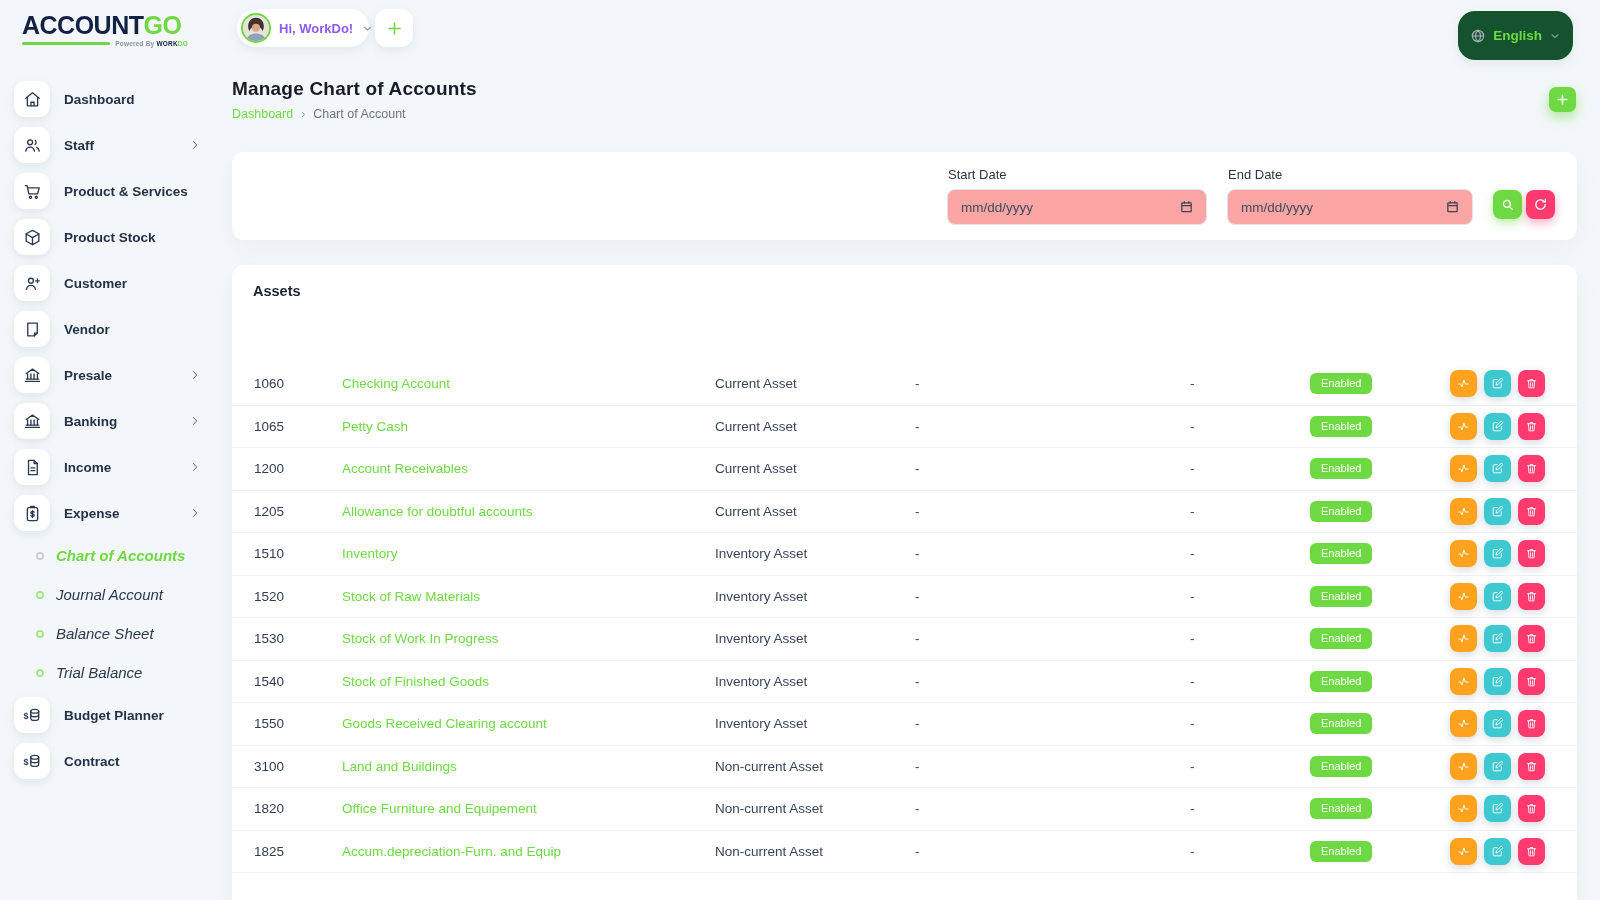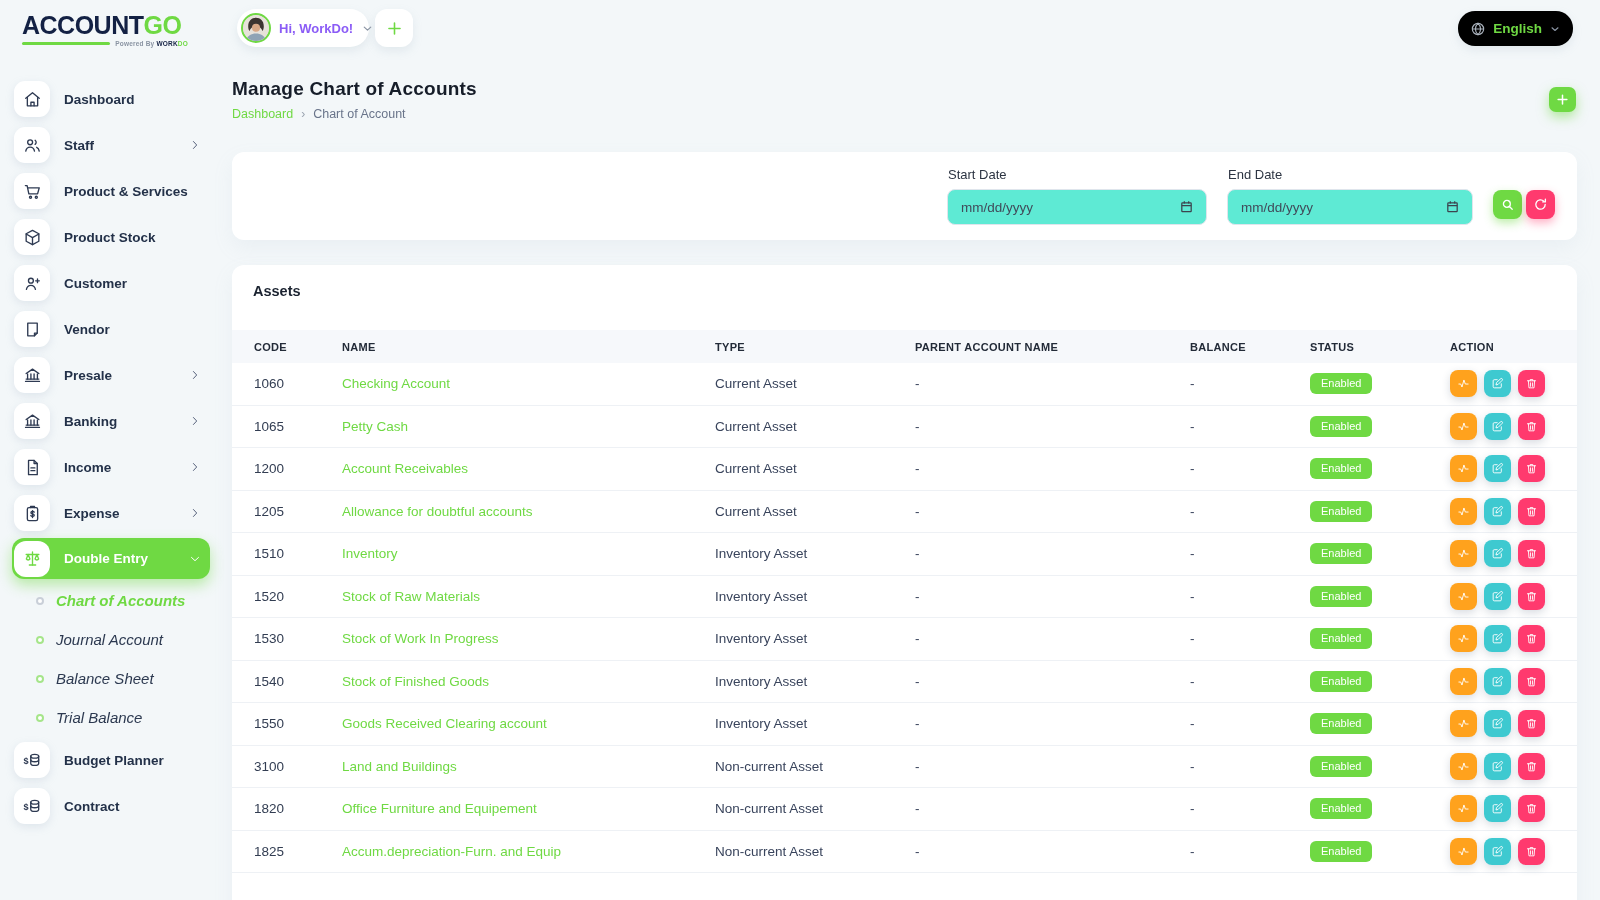--- a/index.html
+++ b/index.html
@@ -37,21 +37,21 @@
   .nav-sub.active .sub-label { color:#6fd943; font-weight:700; }
 
   
   .user-pill { position:absolute; left:237px; top:9px; height:38px; width:132px; background:#fff; border-radius:19px;
     box-shadow:0 4px 10px rgba(150,170,190,.18); display:flex; align-items:center; gap:8px; padding:0 10px 0 4px; cursor:pointer; }
   .avatar { width:30px; height:30px; border-radius:50%; border:2px solid #6fd943; overflow:hidden; background:#e7e2da; flex:0 0 30px; }
   .user-name { font-size:13px; font-weight:600; color:#8b5cf6; white-space:nowrap; }
   .user-chev { color:#8b95a4; display:flex; }
   .add-header-btn { position:absolute; left:375px; top:9px; width:38px; height:38px; background:#fff; border:none; border-radius:12px;
     box-shadow:0 4px 10px rgba(150,170,190,.18); color:#6fd943; display:flex; align-items:center; justify-content:center; cursor:pointer; }
-  .lang-pill { position:absolute; right:27px; top:11px; height:35px; background:#000000; border-radius:17px;
+  .lang-pill { position:absolute; right:27px; top:11px; height:49px; background:#14532d; border-radius:17px;
     box-shadow:0 4px 10px rgba(150,170,190,.18); display:flex; align-items:center; gap:7px; padding:0 12px; cursor:pointer; }
   .globe { color:#aab2bd; display:flex; }
   .lang-label { font-size:13.5px; font-weight:600; color:#6fd943; }
 
   
   .page-head { position:absolute; left:232px; top:78px; width:1345px; }
   .page-title { font-size:19px; font-weight:700; color:#161d29; letter-spacing:.2px; }
   .breadcrumb { margin-top:7px; font-size:12.5px; display:flex; gap:8px; align-items:center; }
   .bc-home { color:#6fd943; text-decoration:none; cursor:pointer; }
   .bc-sep { color:#9aa3b0; font-size:12px; }
@@ -59,21 +59,21 @@
   .page-add-btn { position:absolute; right:1px; top:9px; width:27px; height:25px; border:none; border-radius:7px;
     background:#6fd943; color:#fff; display:flex; align-items:center; justify-content:center;
     box-shadow:0 5px 12px rgba(111,217,67,.5); cursor:pointer; }
 
   
   .card { position:absolute; left:232px; width:1345px; background:#ffffff; border-radius:12px;
     box-shadow:0 8px 20px rgba(160,180,200,.10); }
   .filter-card { top:152px; height:88px; }
   .f-label { position:absolute; top:15px; font-size:13px; font-weight:500; color:#2c3442; }
   .f-input { position:absolute; top:37px; height:36px; border:1px solid #dfe5ec; border-radius:8px;
-    font-family:inherit; font-size:13.5px; color:#3f4856; padding:0 34px 0 13px; background:#5eead4; outline:none; }
+    font-family:inherit; font-size:13.5px; color:#3f4856; padding:0 34px 0 13px; background:#fca5a5; outline:none; }
   .f-input::placeholder { color:#414b5a; opacity:1; }
   .cal-icon { position:absolute; top:47px; color:#3c434e; pointer-events:none; display:flex; }
   .sq-btn { position:absolute; top:38px; width:29px; height:29px; border:none; border-radius:8px; color:#fff;
     display:flex; align-items:center; justify-content:center; cursor:pointer; }
   .search-btn { left:1261px; background:#6fd943; box-shadow:0 4px 10px rgba(111,217,67,.45); }
   .reset-btn { left:1294px; background:#ff3a6e; box-shadow:0 4px 10px rgba(255,58,110,.4); }
 
   
   .table-card { top:265px; height:660px; overflow:hidden; }
   .section-title { position:absolute; left:21px; top:18px; font-size:14.5px; font-weight:700; color:#1b2330; }
@@ -224,36 +224,20 @@
               <path d="M14.2 10.3c-.5-1.2-4.2-1.2-4.2.6 0 2.1 4.2 1 4.2 3.2 0 1.8-3.5 1.9-4.3.5"></path>
             </svg>
           </span>
           <span class="nav-label">Expense</span>
           <span class="nav-chev">
             <svg viewBox="0 0 24 24" width="14" height="14" fill="none" stroke="currentColor" stroke-width="1.7" stroke-linecap="round" stroke-linejoin="round">
               <path d="m9.3 6 5.6 6-5.6 6"></path>
             </svg>
           </span>
         </div>
-        <div class="nav-item active">
-          <span class="nav-icon">
-            <svg viewBox="0 0 24 24" width="19" height="19" fill="none" stroke="currentColor" stroke-width="1.7" stroke-linecap="round" stroke-linejoin="round">
-              <path d="M12 3.8v16.4"></path>
-              <path d="M8 20.2h8"></path>
-              <path d="M4 7h16"></path>
-              <path d="M6.5 7 4.2 12.5a2.6 2.6 0 0 0 4.6 0L6.5 7zM17.5 7l-2.3 5.5a2.6 2.6 0 0 0 4.6 0L17.5 7z"></path>
-            </svg>
-          </span>
-          <span class="nav-label">Double Entry</span>
-          <span class="nav-chev">
-            <svg viewBox="0 0 24 24" width="14" height="14" fill="none" stroke="currentColor" stroke-width="1.7" stroke-linecap="round" stroke-linejoin="round">
-              <path d="m6 9.3 6 5.6 6-5.6"></path>
-            </svg>
-          </span>
-        </div>
         <div class="nav-sub active">
           <span class="bullet"></span>
           <span class="sub-label">Chart of Accounts</span>
         </div>
         <div class="nav-sub">
           <span class="bullet"></span>
           <span class="sub-label">Journal Account</span>
         </div>
         <div class="nav-sub">
           <span class="bullet"></span>
@@ -364,29 +348,20 @@
     <button class="sq-btn reset-btn">
       <svg viewBox="0 0 24 24" width="15" height="15" fill="none" stroke="currentColor" stroke-width="2.1" stroke-linecap="round" stroke-linejoin="round">
           <path d="M19.5 12a7.5 7.5 0 1 1-2.1-5.2"></path>
           <path d="M19.8 3.6v4.2h-4.2"></path>
         </svg>
     </button>
   </section>
 
   <section class="card table-card">
     <h2 class="section-title">Assets</h2>
-    <div id="thead" class="tgrid">
-        <div class="th">CODE</div>
-        <div class="th">NAME</div>
-        <div class="th">TYPE</div>
-        <div class="th">PARENT ACCOUNT NAME</div>
-        <div class="th">BALANCE</div>
-        <div class="th">STATUS</div>
-        <div class="th">ACTION</div>
-      </div>
     <div id="tbody">
         <div class="tr tgrid">
           <div class="td td-code">1060</div>
           <div class="td"><a class="link">Checking Account</a></div>
           <div class="td">Current Asset</div>
           <div class="td">-</div>
           <div class="td">-</div>
           <div class="td"><span class="badge">Enabled</span></div>
           <div class="td td-actions">
             <button class="act" style="background:#FFA21D">

